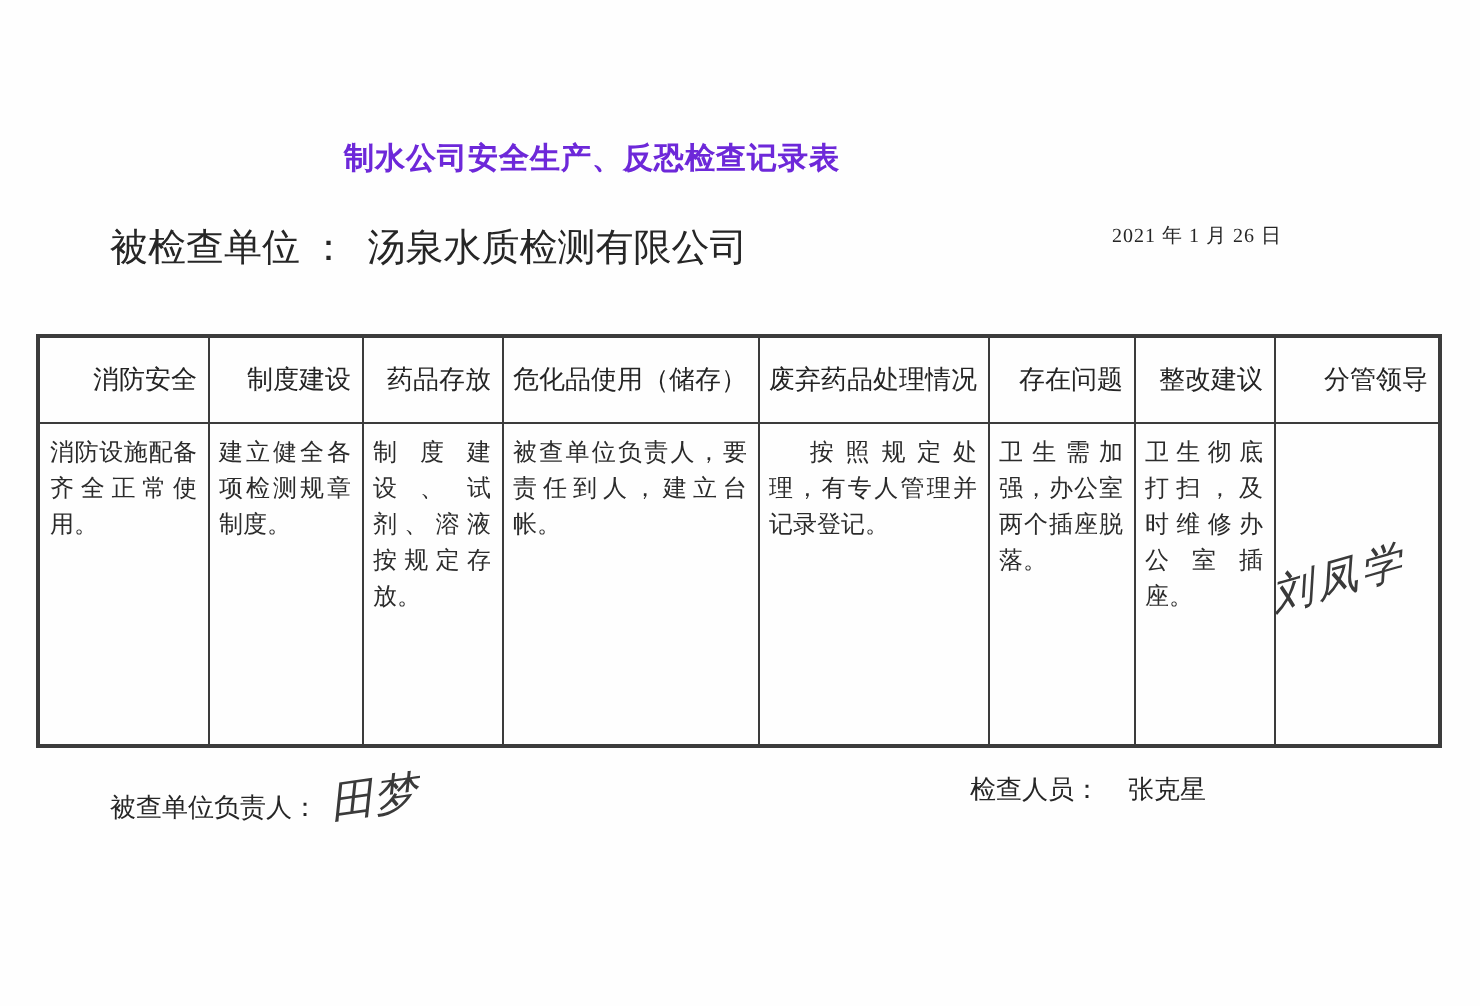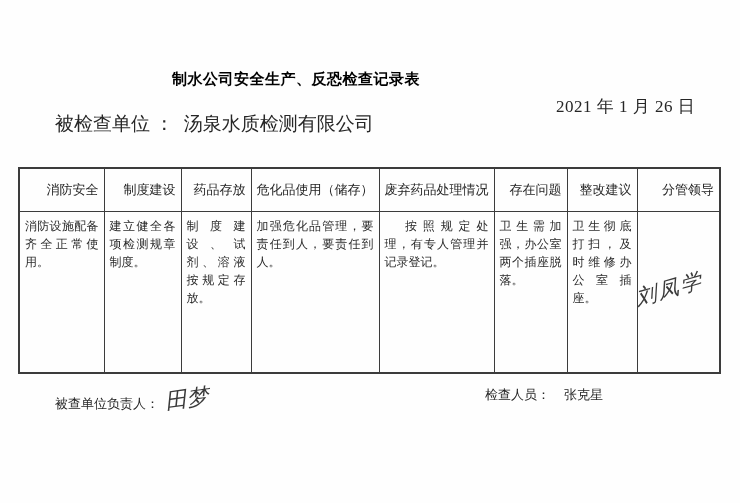--- a/index.html
+++ b/index.html
@@ -16,36 +16,36 @@
     color: #262626;
     overflow: hidden;
   }
   .doc-title {
     position: absolute;
     left: 172px;
     top: 70px;
     font-size: 15px;
     letter-spacing: 0.5px;
     font-weight: 600;
-    color: #000000;
+    color: #6d28d9;
     white-space: nowrap;
   }
   .meta-unit {
     position: absolute;
     left: 55px;
     top: 111px;
     font-size: 19px;
     white-space: nowrap;
   }
   .meta-unit .unit-value { margin-left: 10px; }
   .meta-date {
     position: absolute;
     left: 556px;
-    top: 95px;
-    font-size: 17px;
+    top: 111px;
+    font-size: 10px;
     letter-spacing: 0.5px;
     white-space: nowrap;
     text-align: center;
   }
   table.inspection {
     position: absolute;
     left: 18px;
     top: 167px;
     width: 701px;
     height: 207px;
@@ -149,21 +149,21 @@
         <th>存在问题</th>
         <th>整改建议</th>
         <th>分管领导</th>
       </tr>
     </thead>
     <tbody>
       <tr>
         <td>消防设施配备齐全正常使用。</td>
         <td>建立健全各项检测规章制度。</td>
         <td>制度建设、试剂、溶液按规定存放。</td>
-        <td>加强危化品管理，要责任到人，要责任到人。</td>
+        <td>被查单位负责人，要责任到人，建立台帐。</td>
         <td class="indent-first">按照规定处理，有专人管理并记录登记。</td>
         <td>卫生需加强，办公室两个插座脱落。</td>
         <td>卫生彻底打扫，及时维修办公室插座。</td>
         <td class="leader-cell">
           <span class="signature leader-signature">刘凤学</span>
         </td>
       </tr>
     </tbody>
   </table>
 

